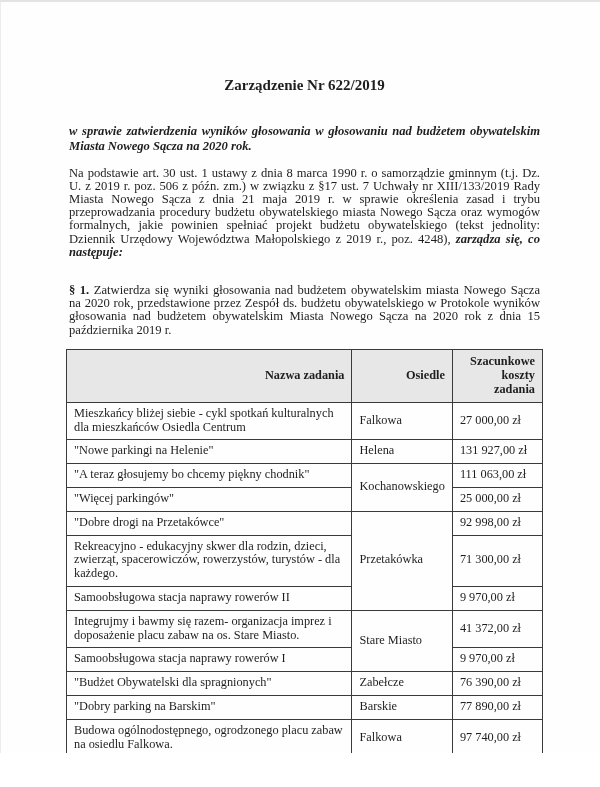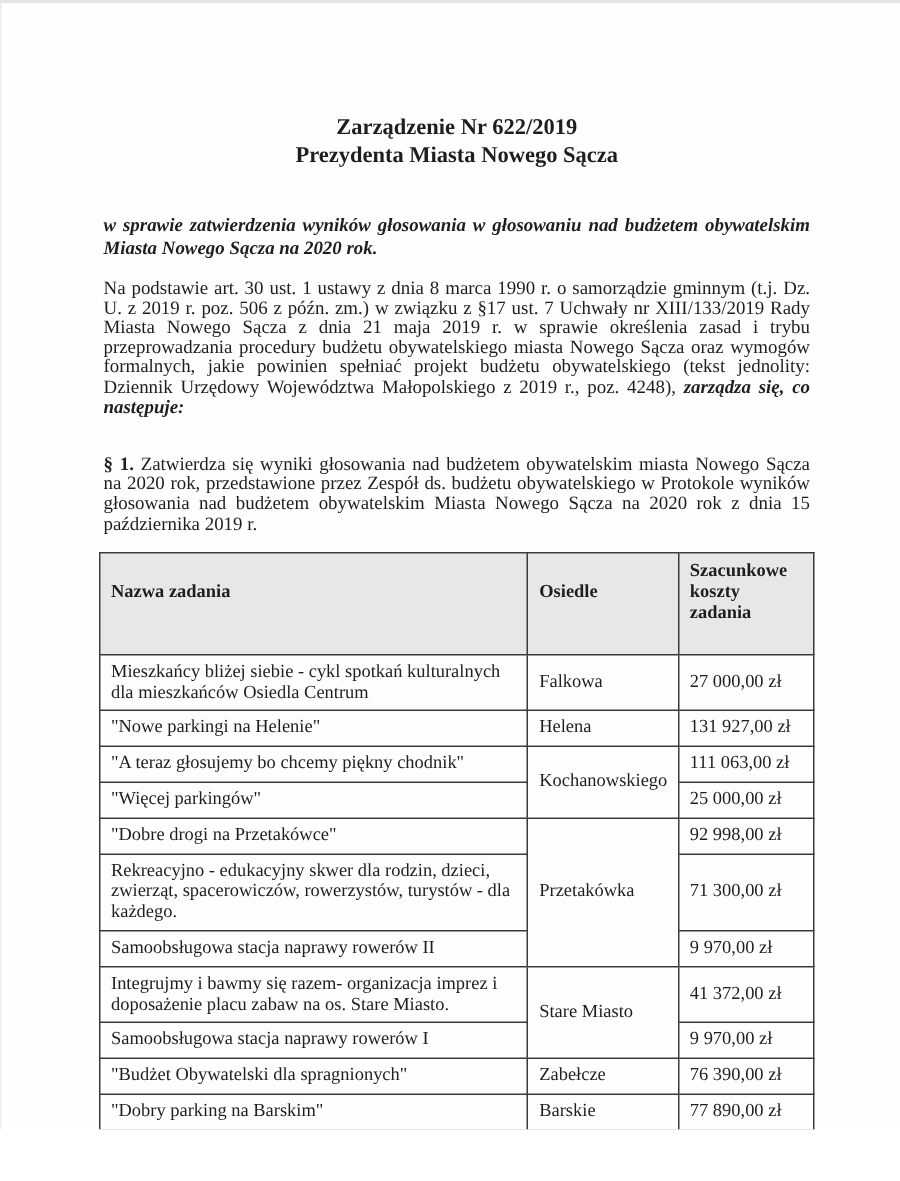--- a/index.html
+++ b/index.html
@@ -67,37 +67,37 @@
     border: 1px solid #3a3a3a;
     padding: 4px 7px 5px 7px;
     vertical-align: middle;
     text-align: left;
     font-weight: normal;
   }
   table.results th {
     background: #e7e7e7;
     font-weight: bold;
     padding-top: 5px;
-    padding-bottom: 20px;
+    padding-bottom: 5px;
+    text-align: right;
   }
   col.c-task   { width: 61.5%; }
   col.c-dist   { width: 19.5%; }
   col.c-cost   { width: 19%; }
   td.cost, td.dist { white-space: nowrap; }
   td.task { padding-top: 3px; padding-bottom: 4px; }
 </style>
 </head>
 <body>
 
 <div class="page">
   <div class="content">
 
     <div class="title-block">
       <div>Zarządzenie Nr 622/2019</div>
-      <div>Prezydenta Miasta Nowego Sącza</div>
     </div>
 
     <p class="subject">w sprawie zatwierdzenia wyników głosowania w głosowaniu nad budżetem obywatelskim Miasta Nowego Sącza na 2020 rok.</p>
 
     <p class="para legal"><span>Na podstawie art. 30 ust. 1 ustawy z dnia 8 marca 1990 r. o samorządzie gminnym (t.j. Dz. U. z 2019 r. poz. 506 z późn. zm.) w związku z §17 ust. 7 Uchwały nr XIII/133/2019 Rady Miasta Nowego Sącza z dnia 21 maja 2019 r. w sprawie określenia zasad i trybu przeprowadzania procedury budżetu obywatelskiego miasta Nowego Sącza oraz wymogów formalnych, jakie powinien spełniać projekt budżetu obywatelskiego (tekst jednolity: Dziennik Urzędowy Województwa Małopolskiego z 2019 r., poz. 4248), </span><span class="bold-italic">zarządza się, co następuje:</span></p>
 
     <p class="para par1"><span class="bold">§ 1.</span><span> Zatwierdza się wyniki głosowania nad budżetem obywatelskim miasta Nowego Sącza na 2020 rok, przedstawione przez Zespół ds. budżetu obywatelskiego w Protokole wyników głosowania nad budżetem obywatelskim Miasta Nowego Sącza na 2020 rok z dnia 15 października 2019 r.</span></p>
 
 
     <table class="results">

